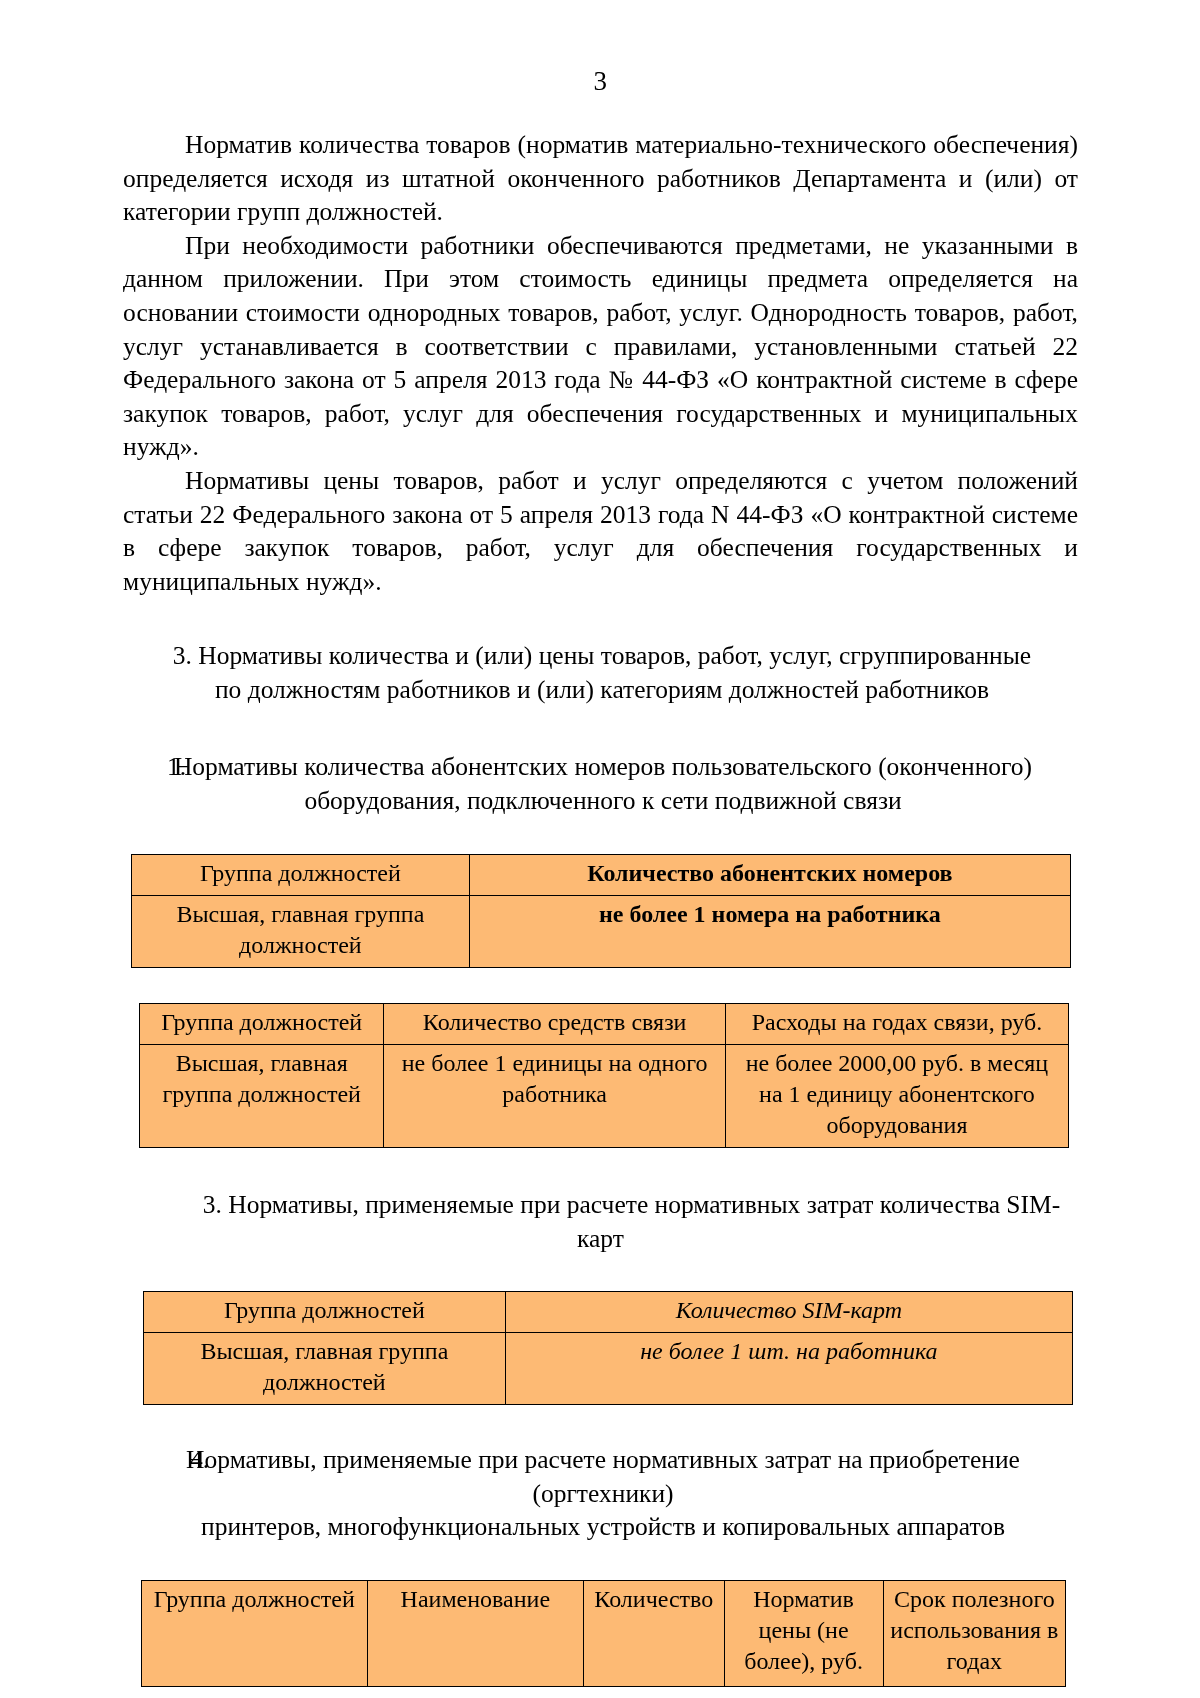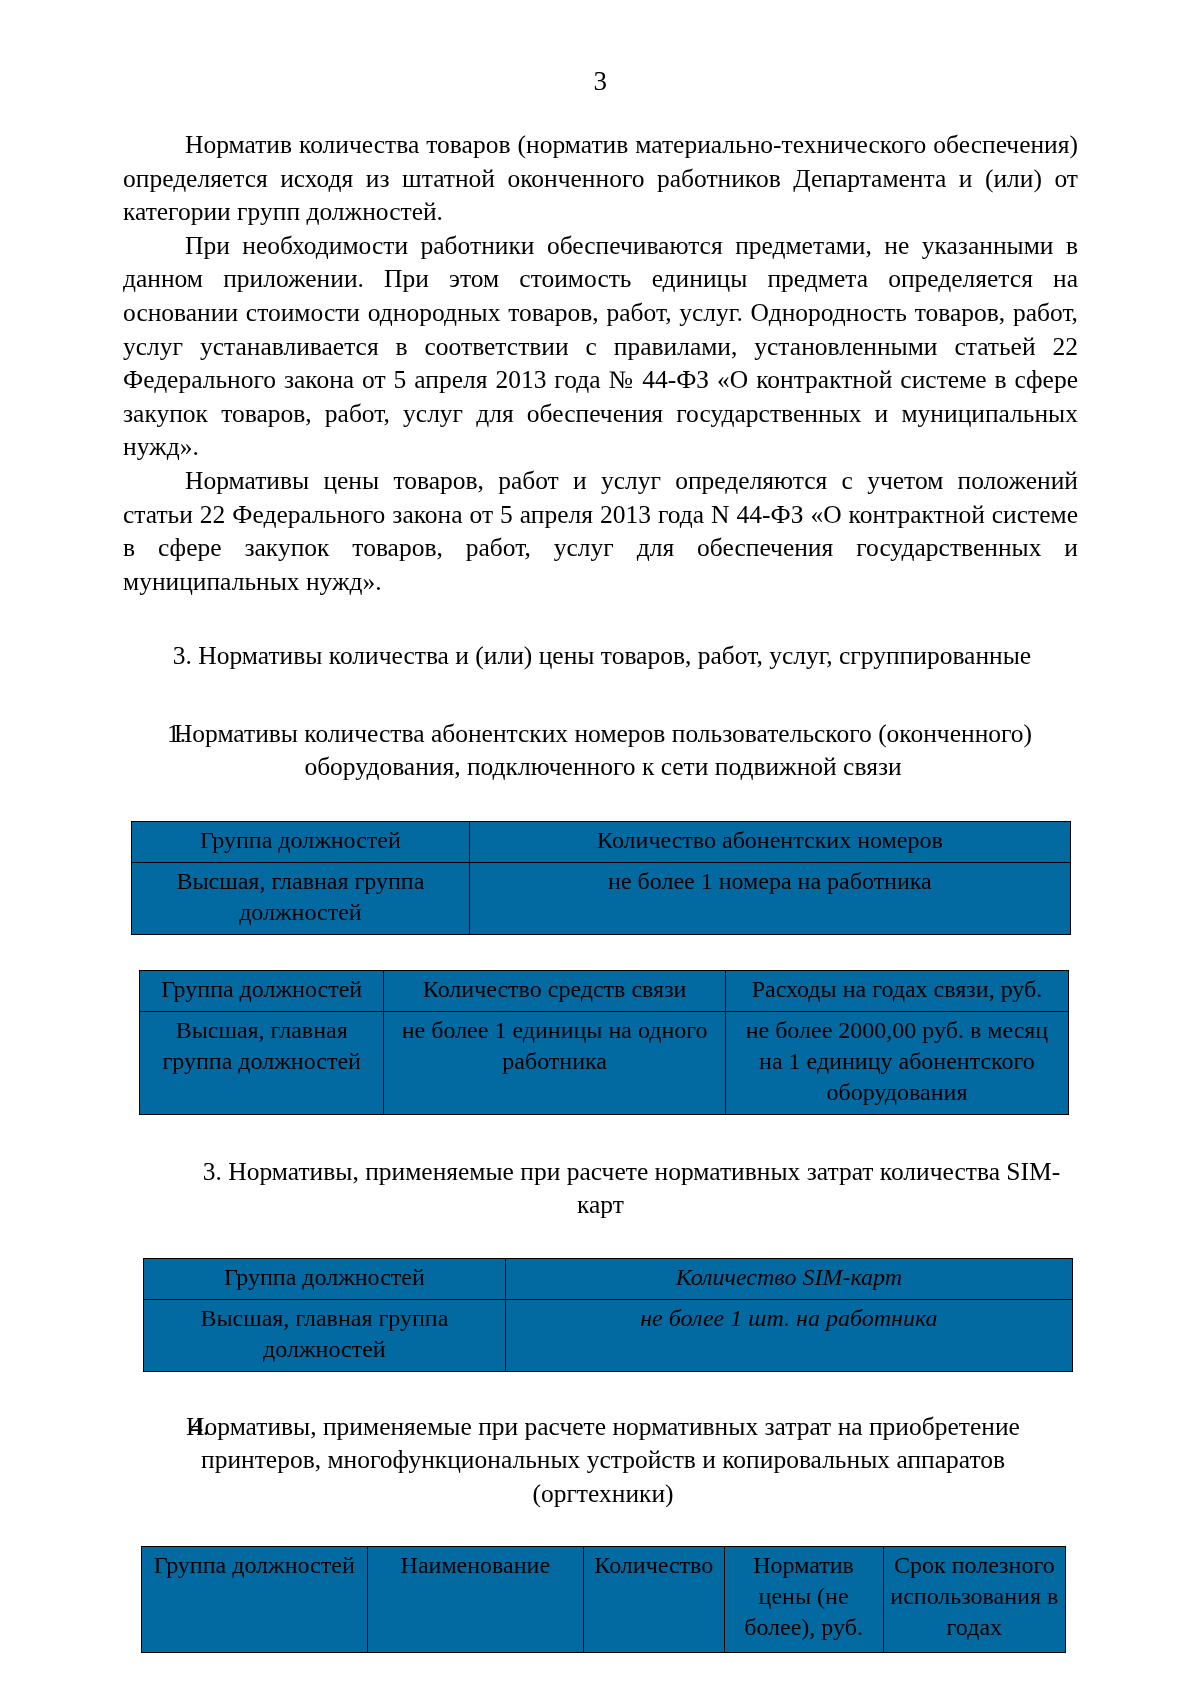--- a/index.html
+++ b/index.html
@@ -94,35 +94,35 @@
     width: 955px;
     text-align: center;
     text-indent: 62px;
   }
 
   
   table.doc-table {
     border-collapse: collapse;
     font-size: 24px;
     line-height: 31px;
-    background: #0369a1;
+    background: #fdba74;
   }
   table.doc-table td {
     border: 1.6px solid #000000;
     text-align: center;
     vertical-align: top;
     padding: 3px 6px 6px 6px;
   }
   .tbl-wrap {
     position: relative;
   }
   
   .t1 { margin-top: 37px; margin-left: 8px; width: 940px; }
   .t1 td.c0 { width: 330px; }
-  .t1 td.c1 { width: 600px; }
+  .t1 td.c1 { width: 600px; font-weight: bold; }
   .t1 tr.body td { height: 60px; }
 
   
   .t2 { margin-top: 35px; margin-left: 16px; width: 930px; }
   .t2 td.c0 { width: 240px; }
   .t2 td.c1 { width: 345px; }
   .t2 td.c2 { width: 345px; }
 
   
   .t3 { margin-top: 36px; margin-left: 20px; width: 930px; }
@@ -148,20 +148,21 @@
     <div class="page-number">3</div>
 
     <div class="body-block">
       <p class="para">Норматив количества товаров (норматив материально-технического обеспечения) определяется исходя из штатной оконченного работников Департамента и (или) от категории групп должностей.</p>
       <p class="para">При необходимости работники обеспечиваются предметами, не указанными в данном приложении. При этом стоимость единицы предмета определяется на основании стоимости однородных товаров, работ, услуг. Однородность товаров, работ, услуг устанавливается в соответствии с правилами, установленными статьей 22 Федерального закона от 5 апреля 2013 года № 44-ФЗ «О контрактной системе в сфере закупок товаров, работ, услуг для обеспечения государственных и муниципальных нужд».</p>
       <p class="para">Нормативы цены товаров, работ и услуг определяются с учетом положений статьи 22 Федерального закона от 5 апреля 2013 года N 44-ФЗ «О контрактной системе в сфере закупок товаров, работ, услуг для обеспечения государственных и муниципальных нужд».</p>
     </div>
 
     <div class="center-head head-sec2">
       <div>3. Нормативы количества и (или) цены товаров, работ, услуг, сгруппированные</div>
+      <div>по должностям работников и (или) категориям должностей работников</div>
     </div>
 
     <div class="center-head head-num1">
       <span class="lead-num">1.</span>
       <div>Нормативы количества абонентских номеров пользовательского (оконченного)</div>
       <div>оборудования, подключенного к сети подвижной связи</div>
     </div>
 
     <div class="tbl-wrap">
       <table class="doc-table t1">
@@ -209,22 +210,22 @@
             <td class="c0">Высшая, главная группа должностей</td>
             <td class="c1">не более 1 шт. на работника</td>
           </tr>
         </tbody>
       </table>
     </div>
 
     <div class="center-head head-num4">
       <span class="lead-num">4.</span>
       <div>Нормативы, применяемые при расчете нормативных затрат на приобретение</div>
+      <div>(оргтехники)</div>
       <div>принтеров, многофункциональных устройств и копировальных аппаратов</div>
-      <div>(оргтехники)</div>
     </div>
 
     <div class="tbl-wrap">
       <table class="doc-table t4">
         <tbody>
           <tr class="head">
             <td class="c0">Группа должностей</td>
             <td class="c1">Наименование</td>
             <td class="c2">Количество</td>
             <td class="c3">Норматив цены (не более), руб.</td>

